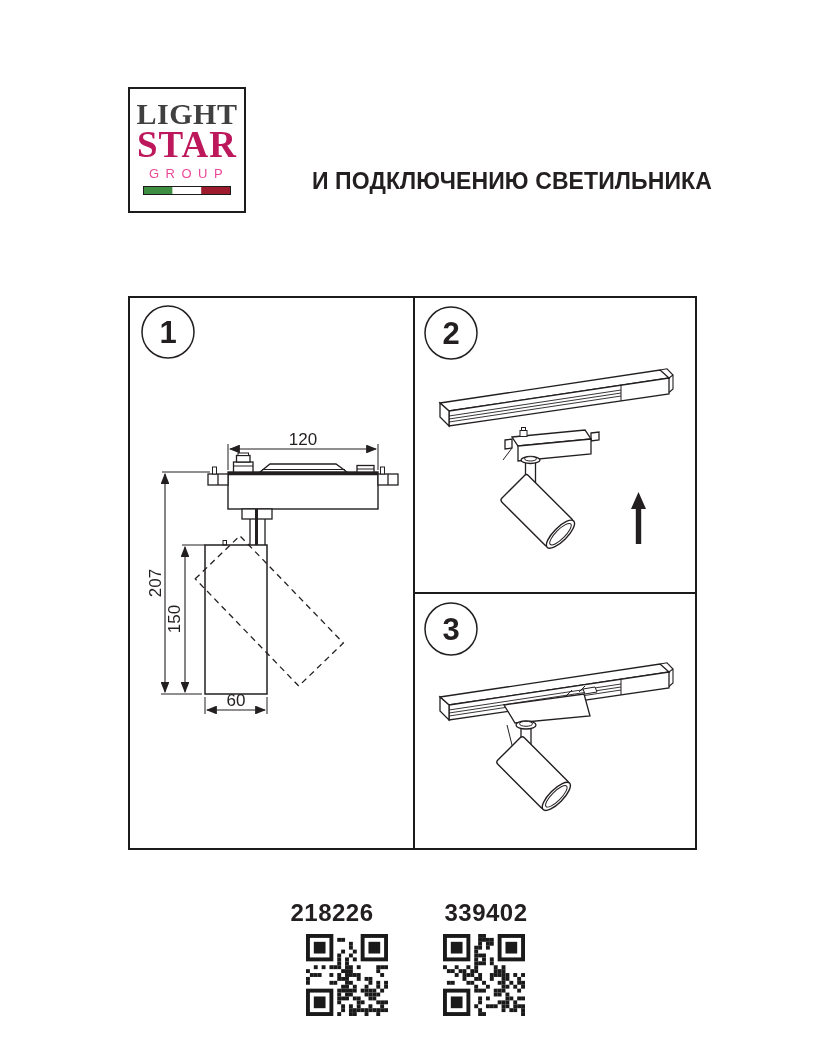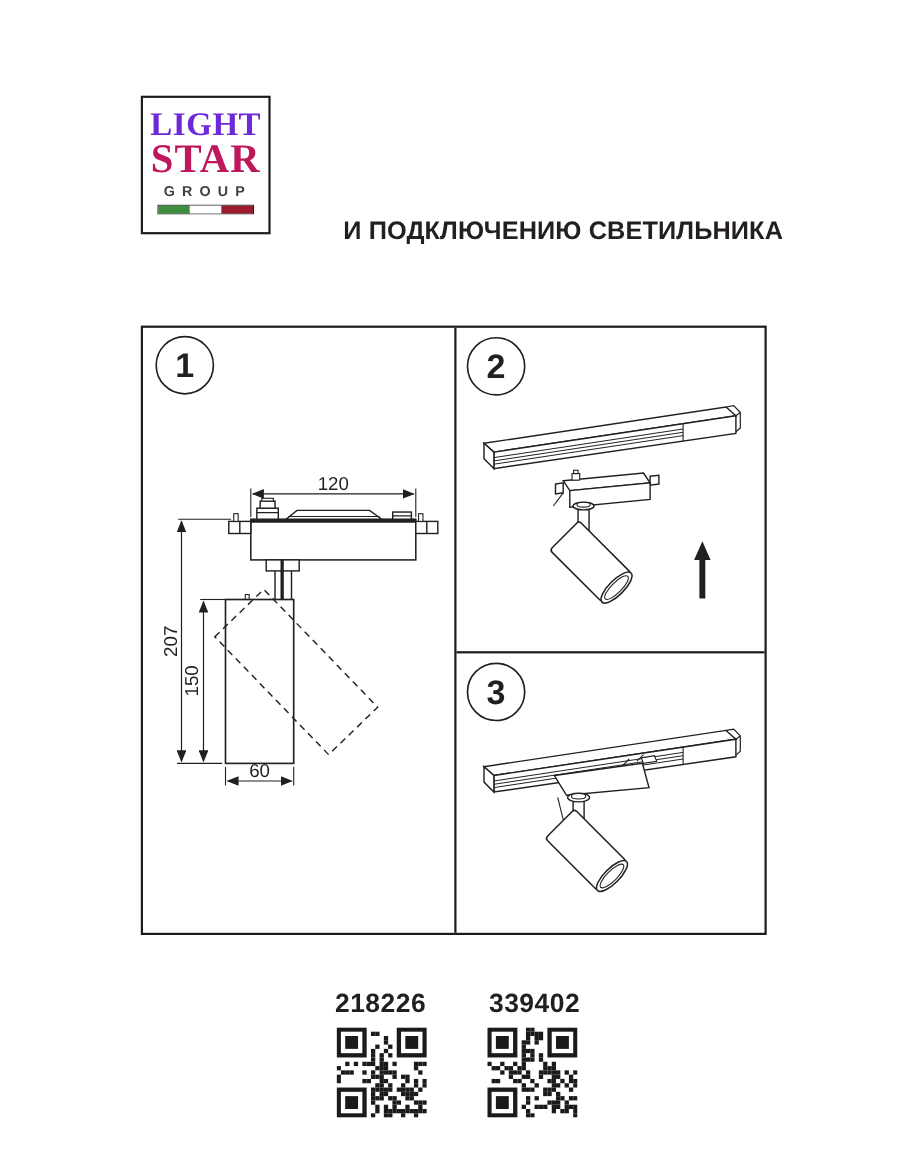--- a/index.html
+++ b/index.html
@@ -3,50 +3,50 @@
 <meta charset="utf-8">
 <style>
   html,body{margin:0;padding:0;background:#ffffff;}
   .page{position:relative;width:826px;height:1063px;background:#fff;overflow:hidden;
         font-family:"Liberation Sans",sans-serif;color:#231f20;}
 
   
   .logo-box{position:absolute;left:128px;top:87px;width:118px;height:126px;
             border:2px solid #1c1c1c;box-sizing:border-box;background:#fff;
             display:flex;flex-direction:column;align-items:center;padding-top:11px;}
-  .logo-light{font-family:"Liberation Serif",serif;font-weight:700;font-size:30px;line-height:28px;letter-spacing:0.5px;color:#6d28d9;}
+  .logo-light{font-family:"Liberation Serif",serif;font-weight:700;font-size:30px;line-height:28px;letter-spacing:0.5px;color:#404040;}
   .logo-star{font-family:"Liberation Serif",serif;font-weight:700;font-size:37px;line-height:33px;letter-spacing:1px;color:#be185d;}
-  .logo-group{font-size:13px;font-weight:700;letter-spacing:6.5px;text-indent:4px;margin-top:5px;color:#404040;}
+  .logo-group{font-size:13px;font-weight:400;letter-spacing:6.5px;text-indent:4px;margin-top:5px;color:#ec4899;}
   .logo-flag{margin-top:5px;}
 
   
   .hdr-right{position:absolute;right:129px;top:79px;text-align:right;
              font-weight:700;font-size:23px;line-height:30px;letter-spacing:0.4px;white-space:nowrap;}
   .hdr-title{position:absolute;left:312px;top:166px;font-weight:700;font-size:23px;line-height:30px;white-space:nowrap;}
   .hdr-title .l1{letter-spacing:2.2px;}
-  .hdr-title .l2{letter-spacing:0.1px;margin-top:28px;}
+  .hdr-title .l2{letter-spacing:0.1px;}
 
   
   .grid{position:absolute;left:128px;top:296px;width:569px;height:554px;
         border:2px solid #1b1b1b;box-sizing:border-box;background:#fff;}
   .grid .divider-v{position:absolute;left:283px;top:0;width:2px;height:550px;background:#1b1b1b;}
   .grid .divider-h{position:absolute;left:285px;top:294px;width:280px;height:2px;background:#1b1b1b;}
   .panel-svg{position:absolute;display:block;}
   #p1{left:0;top:0;}
   #p2{left:285px;top:0;}
   #p3{left:285px;top:296px;}
 
   svg text{font-family:"Liberation Sans",sans-serif;fill:#231f20;}
   .step-num{font-size:31px;font-weight:700;}
   .dim-txt{font-size:17px;}
 
   
   .qr-label{position:absolute;width:86px;text-align:center;font-size:24px;font-weight:700;letter-spacing:0.5px;}
   .qr-svg{position:absolute;width:82px;height:82px;}
-  #qr-label-0{left:303px;top:899px;}
+  #qr-label-0{left:289px;top:899px;}
   #qr-label-1{left:443px;top:899px;}
   #qr-0{left:306px;top:934px;}
   #qr-1{left:443px;top:934px;}
 </style>
 </head>
 <body>
 
 <div class="page">
 
   <div class="logo-box">

